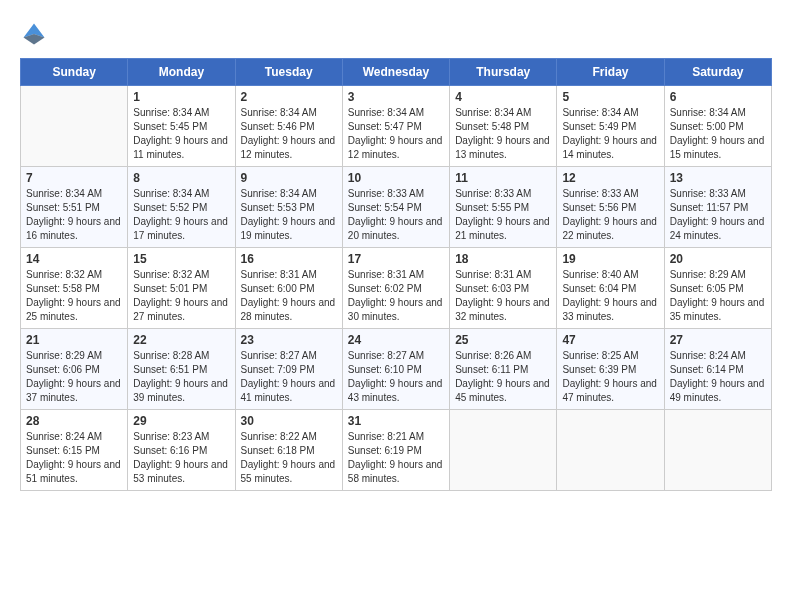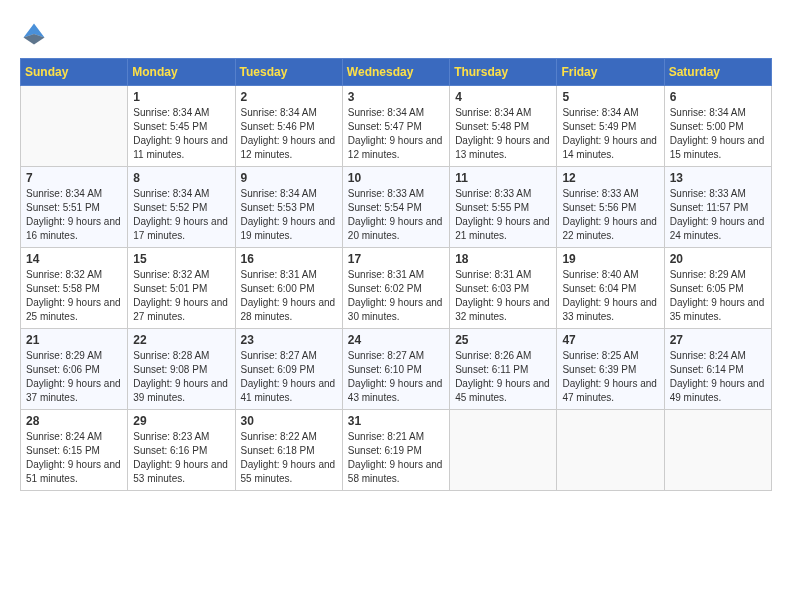--- a/index.html
+++ b/index.html
@@ -46,25 +46,25 @@
       font-size: 14px;
       color: #555;
     }
     table {
       width: 100%;
       border-collapse: collapse;
       table-layout: fixed;
     }
     thead tr th {
       background-color: #3a6abf;
-      color: #fde047;
+      color: #ffffff;
       font-size: 12px;
       font-weight: bold;
       padding: 6px 4px;
-      text-align: left;
+      text-align: center;
       border: 1px solid #5580cc;
       margin-top: 27px;
     }
     tbody tr td {
       border: 1px solid #ccc;
       vertical-align: top;
       padding: 4px 5px;
       font-size: 10.5px;
       color: #333;
       height: 80px;
@@ -251,27 +251,27 @@
       <tr>
         <td>
         <span class="day-num">21</span>
         <span class="day-info">Sunrise: 8:29 AM</span><br>
         <span class="day-info">Sunset: 6:06 PM</span><br>
         <span class="day-info">Daylight: 9 hours and 37 minutes.</span>
       </td>
         <td>
         <span class="day-num">22</span>
         <span class="day-info">Sunrise: 8:28 AM</span><br>
-        <span class="day-info">Sunset: 9:08 PM</span><br>
+        <span class="day-info">Sunset: 6:51 PM</span><br>
         <span class="day-info">Daylight: 9 hours and 39 minutes.</span>
       </td>
         <td>
         <span class="day-num">23</span>
         <span class="day-info">Sunrise: 8:27 AM</span><br>
-        <span class="day-info">Sunset: 6:09 PM</span><br>
+        <span class="day-info">Sunset: 7:09 PM</span><br>
         <span class="day-info">Daylight: 9 hours and 41 minutes.</span>
       </td>
         <td>
         <span class="day-num">24</span>
         <span class="day-info">Sunrise: 8:27 AM</span><br>
         <span class="day-info">Sunset: 6:10 PM</span><br>
         <span class="day-info">Daylight: 9 hours and 43 minutes.</span>
       </td>
         <td>
         <span class="day-num">25</span>

